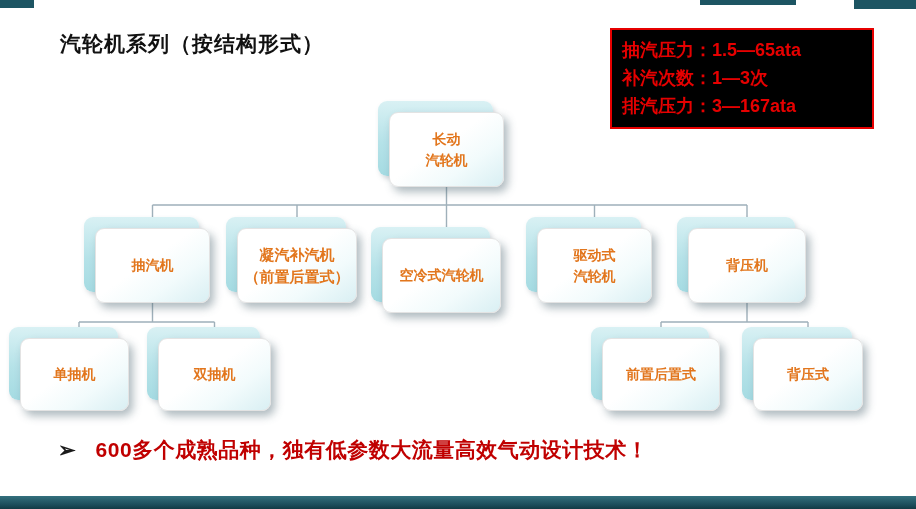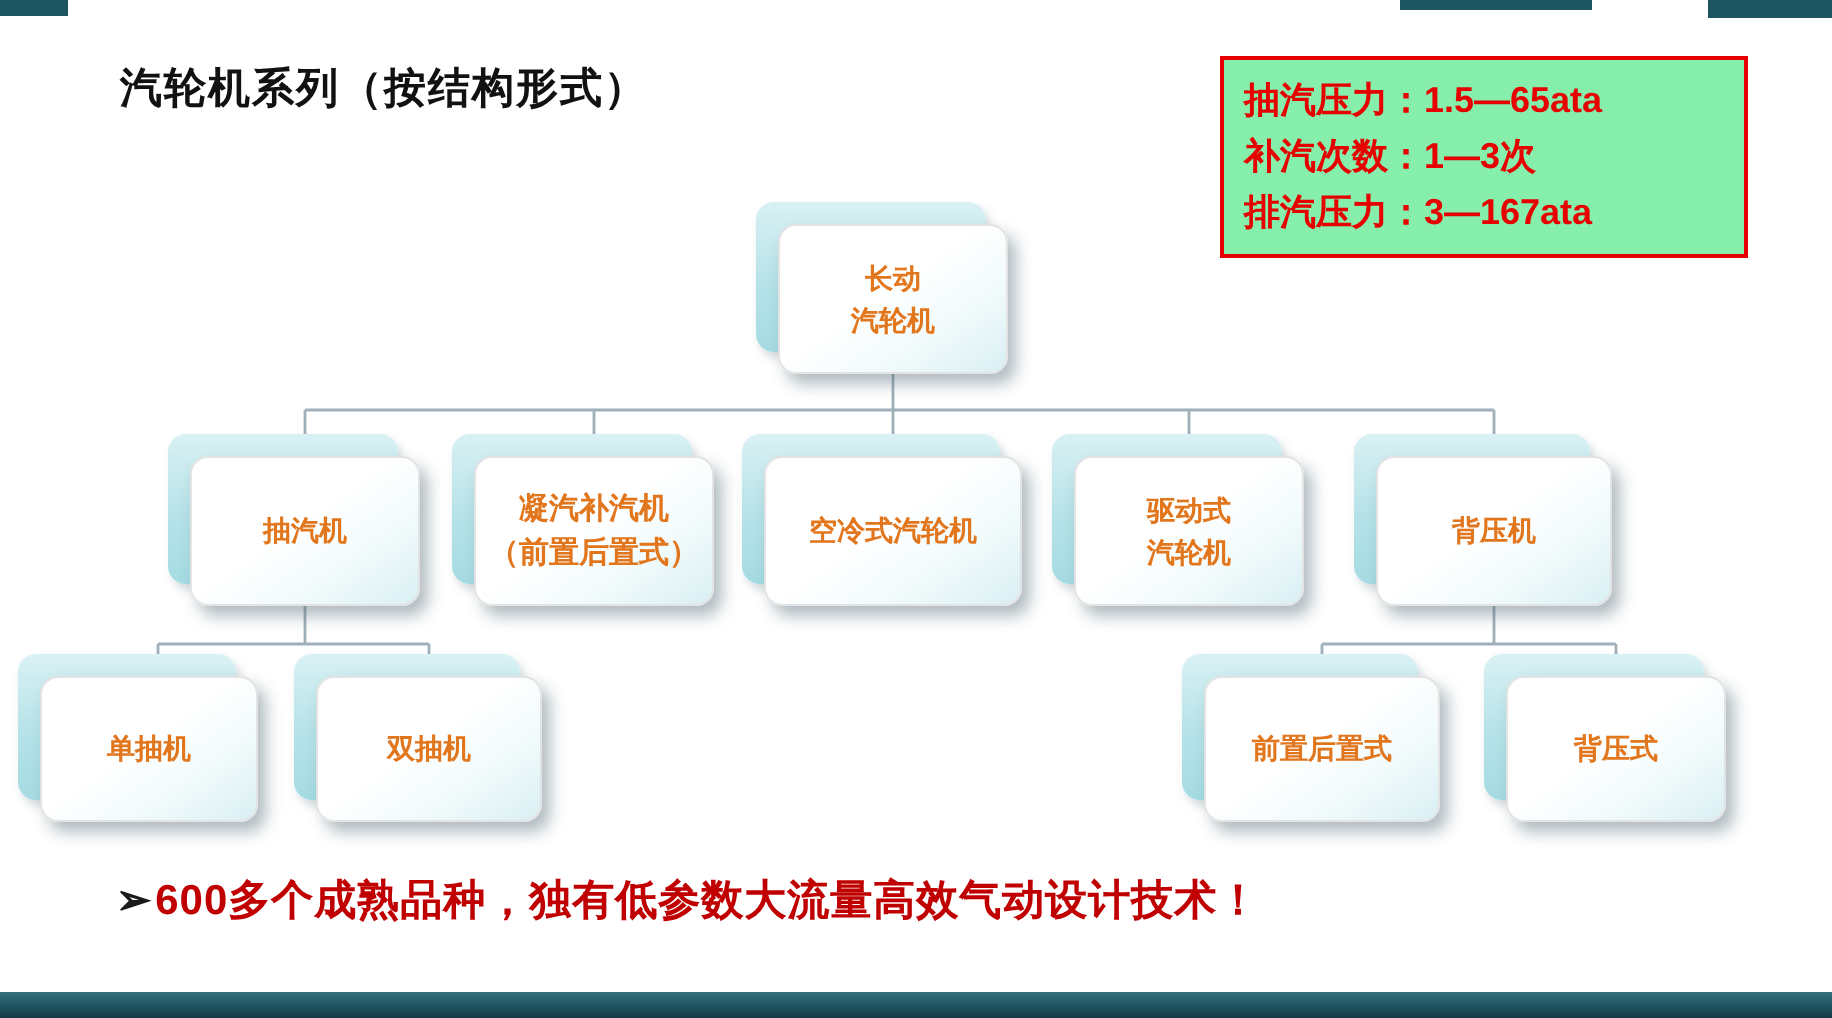--- a/index.html
+++ b/index.html
@@ -24,21 +24,21 @@
 
   
   .title {
     position: absolute; left: 60px; top: 30px; margin: 0;
     font-size: 21px; font-weight: bold; color: #111111; letter-spacing: 1px;
   }
 
   
   .info-box {
     position: absolute; left: 610px; top: 28px; width: 240px;
-    border: 2px solid #e60000; background: #86efac;
+    border: 2px solid #e60000; background: #000000;
     padding: 7px 10px 6px 10px;
   }
   .info-line {
     color: #e60000; font-size: 18px; font-weight: bold; line-height: 1.55;
     white-space: nowrap;
   }
 
   
   .connectors {
     position: absolute; left: 0; top: 0; width: 916px; height: 509px;
@@ -66,35 +66,35 @@
   .node-label {
     color: #e2761d; font-weight: bold; font-size: 14px; line-height: 1.45;
     white-space: pre-line;
   }
   .small-label .node-label { font-size: 15px; }
 
   
   .n-root { left: 389px; top: 112px; width: 115px; height: 75px; }
   .n-extraction      { left: 95px;  top: 228px; width: 115px; height: 75px; }
   .n-condensing      { left: 237px; top: 228px; width: 120px; height: 75px; border-radius: 32px; }
-  .n-aircooled       { left: 382px; top: 228px; width: 129px; height: 75px; }
+  .n-aircooled       { left: 382px; top: 238px; width: 119px; height: 75px; }
   .n-drive           { left: 537px; top: 228px; width: 115px; height: 75px; }
   .n-backpressure    { left: 688px; top: 228px; width: 118px; height: 75px; }
   .n-single          { left: 20px;  top: 338px; width: 109px; height: 73px; }
   .n-double          { left: 158px; top: 338px; width: 113px; height: 73px; }
   .n-extr-backpress  { left: 602px; top: 338px; width: 118px; height: 73px; }
   .n-backpress-type  { left: 753px; top: 338px; width: 110px; height: 73px; }
 
   
   .footer-note {
     position: absolute; left: 58px; top: 436px; width: 820px;
     font-size: 21px; font-weight: bold; white-space: nowrap;
   }
   .footer-bullet { color: #1a1a1a; margin-right: 2px; }
-  .footer-text   { color: #c00000; letter-spacing: 0.5px; }
+  .footer-text   { color: #c00000; letter-spacing: 0.5px; margin-left: 18px; }
 </style>
 </head>
 <body>
 
 <div class="slide">
 
   <div class="deco deco-tl"></div>
   <div class="deco deco-tr1"></div>
   <div class="deco deco-tr2"></div>
 

